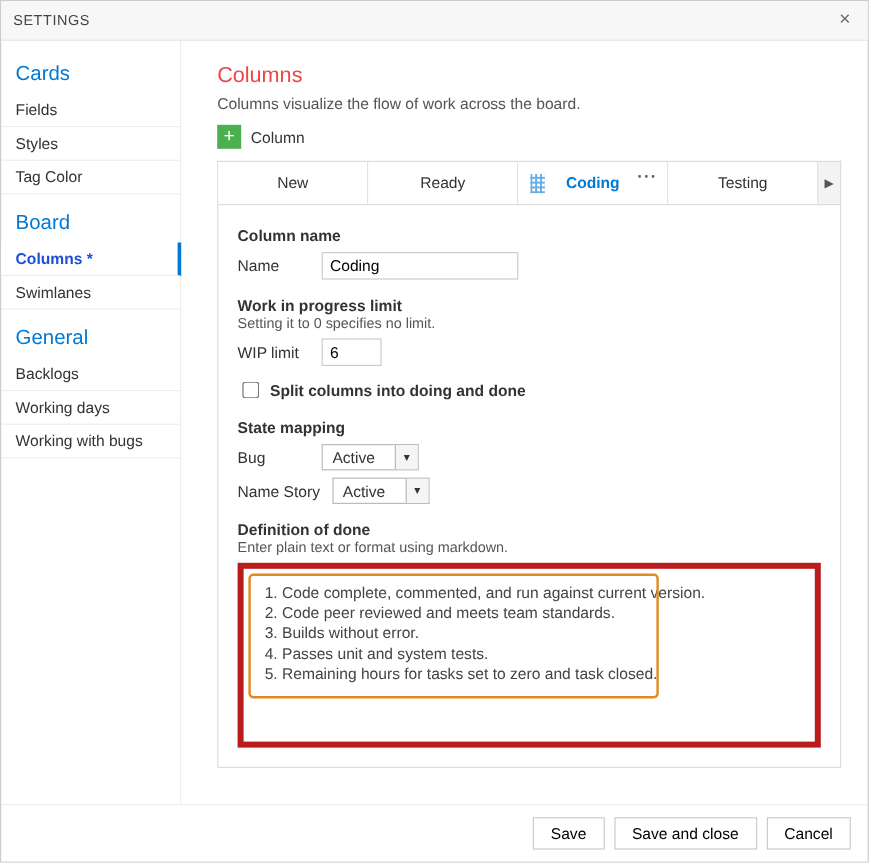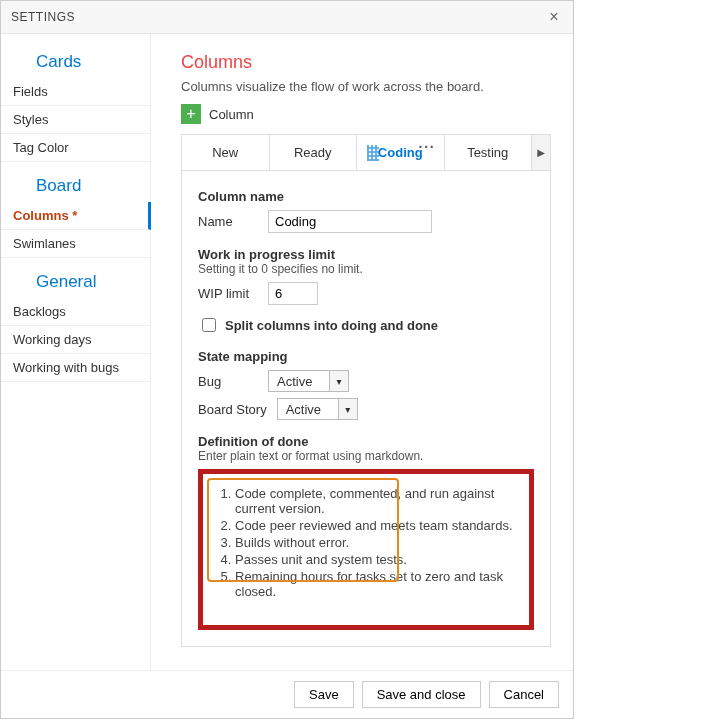--- a/index.html
+++ b/index.html
@@ -4,21 +4,21 @@
 <style>
   html, body {
     margin: 0;
     padding: 0;
     font-family: "Segoe UI", Arial, sans-serif;
     font-size: 13px;
     color: #333;
     background: #fff;
   }
   .dialog {
-    width: 574px;
+    width: 724px;
     height: 719px;
     border: 1px solid #ccc;
     box-sizing: border-box;
     display: flex;
     flex-direction: column;
     position: relative;
   }
   .titlebar {
     display: flex;
     align-items: center;
@@ -49,31 +49,30 @@
   .sidebar {
     width: 150px;
     border-right: 1px solid #eee;
     padding-top: 14px;
     box-sizing: border-box;
   }
   .sidebar .group-title {
     color: #0078d4;
     font-size: 17px;
     padding: 4px 12px 6px 12px;
-    margin-left: 23px;
   }
   .sidebar .item {
     padding: 6px 12px;
     border-bottom: 1px solid #eee;
     color: #333;
     cursor: pointer;
   }
   .sidebar .item.selected {
     font-weight: bold;
-    color: #c2410c;
+    color: #1d4ed8;
     border-right: 3px solid #0078d4;
     margin-right: -1px;
     background: #fff;
   }
   .sidebar .group-spacer { height: 10px; }
 
   
   .main {
     flex: 1;
     padding: 18px 22px 10px 30px;
@@ -342,21 +341,21 @@
         <div class="section-title">State mapping</div>
 
         <div class="row state-row">
           <label>Bug</label>
           <div class="select-wrap">
             <span class="value">Active</span>
             <span class="arrow">▾</span>
           </div>
         </div>
         <div class="row state-row">
-          <label style="min-width:60px">Board Story</label>
+          <label style="min-width:60px">Name Story</label>
           <div class="select-wrap">
             <span class="value">Active</span>
             <span class="arrow">▾</span>
           </div>
         </div>
 
         <div class="section-title" style="margin-top:14px">Definition of done</div>
         <div class="section-sub">Enter plain text or format using markdown.</div>
 
         <div class="dod-box">

